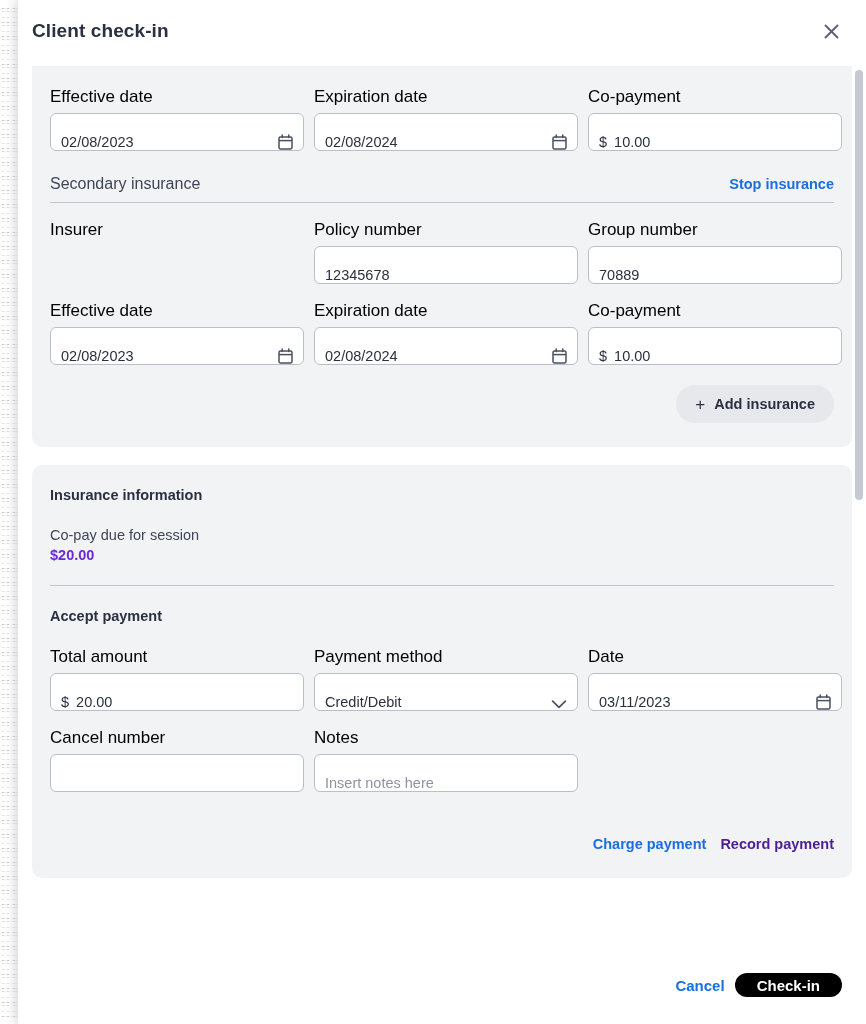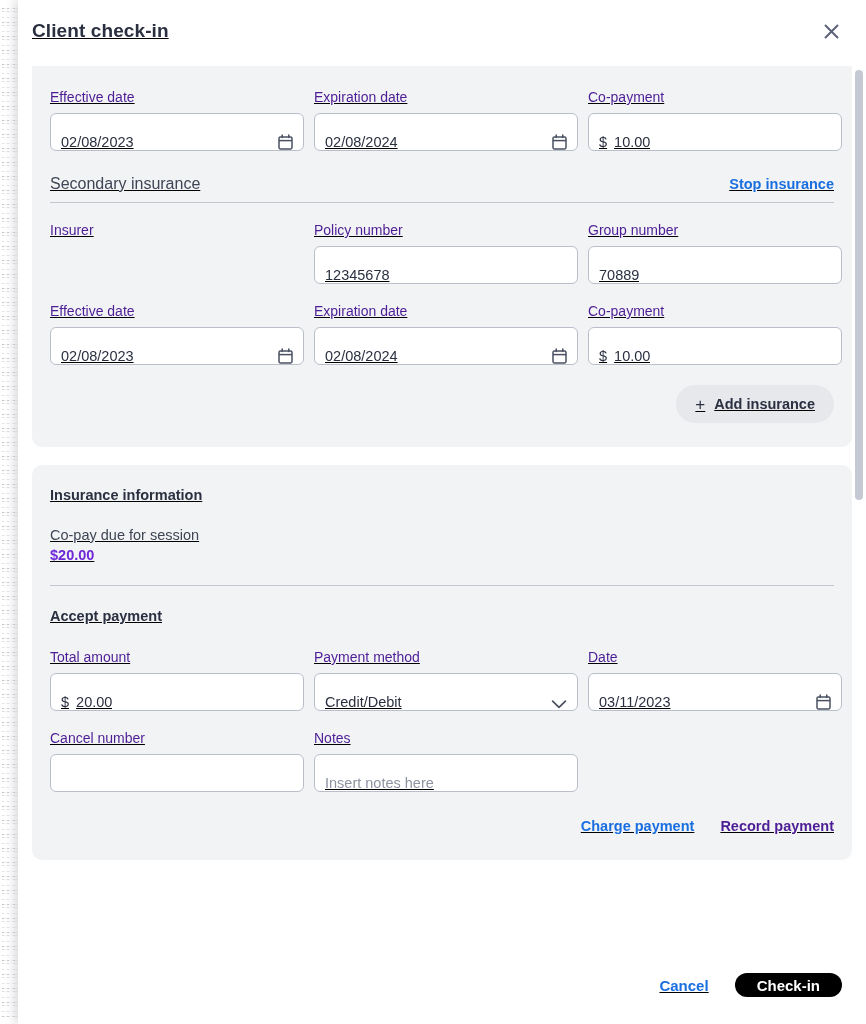--- a/index.html
+++ b/index.html
@@ -55,21 +55,20 @@
   .modal {
     position: absolute;
     left: 18px; top: 0;
     width: 848px;
     height: 1024px;
     background: #ffffff;
     box-shadow: -3px 0 10px rgba(15,20,40,.16);
     display: flex;
     flex-direction: column;
     overflow: hidden;
-    text-decoration: underline;
   }
 
   .modal-header {
     height: 62px;
     flex: 0 0 62px;
     background: #fff;
     display: flex;
     align-items: center;
     padding: 0 18px 0 14px;
     position: relative;
@@ -120,22 +119,22 @@
   .row3 {
     display: grid;
     grid-template-columns: 254px 264px 254px;
     column-gap: 10px;
     margin-bottom: 18px;
   }
   .row3.tight { margin-bottom: 0; }
 
   .field { display: flex; flex-direction: column; }
   .field-label {
-    font-size: 14px;
-    color: #4c1d95;
+    font-size: 17px;
+    color: #000000;
     margin-bottom: 7px;
     line-height: 18px;
   }
   .input {
     height: 38px;
     background: #ffffff;
     border: 1px solid #b9bec9;
     border-radius: 6px;
     display: flex;
     align-items: flex-end;
@@ -218,39 +217,39 @@
   }
   .hr2 {
     height: 1px;
     background: #c3c7d1;
     margin: 22px 0 22px 0;
   }
   .pay-links {
     display: flex;
     justify-content: flex-end;
     align-items: center;
-    gap: 26px;
-    margin-top: 26px;
+    gap: 14px;
+    margin-top: 44px;
   }
   .link-muted {
     font-size: 14.5px;
     font-weight: 700;
     color: #4c1d95;
     cursor: pointer;
   }
 
   
   .modal-footer {
     flex: 0 0 78px;
     height: 78px;
     background: #ffffff;
     display: flex;
     align-items: center;
     justify-content: flex-end;
-    gap: 18px;
+    gap: 2px;
     padding: 0 24px 0 0;
   }
   .btn-text {
     font-size: 15px;
     font-weight: 700;
     color: #1a6fe0;
     cursor: pointer;
     background: none;
     border: none;
     padding: 6px 8px;

